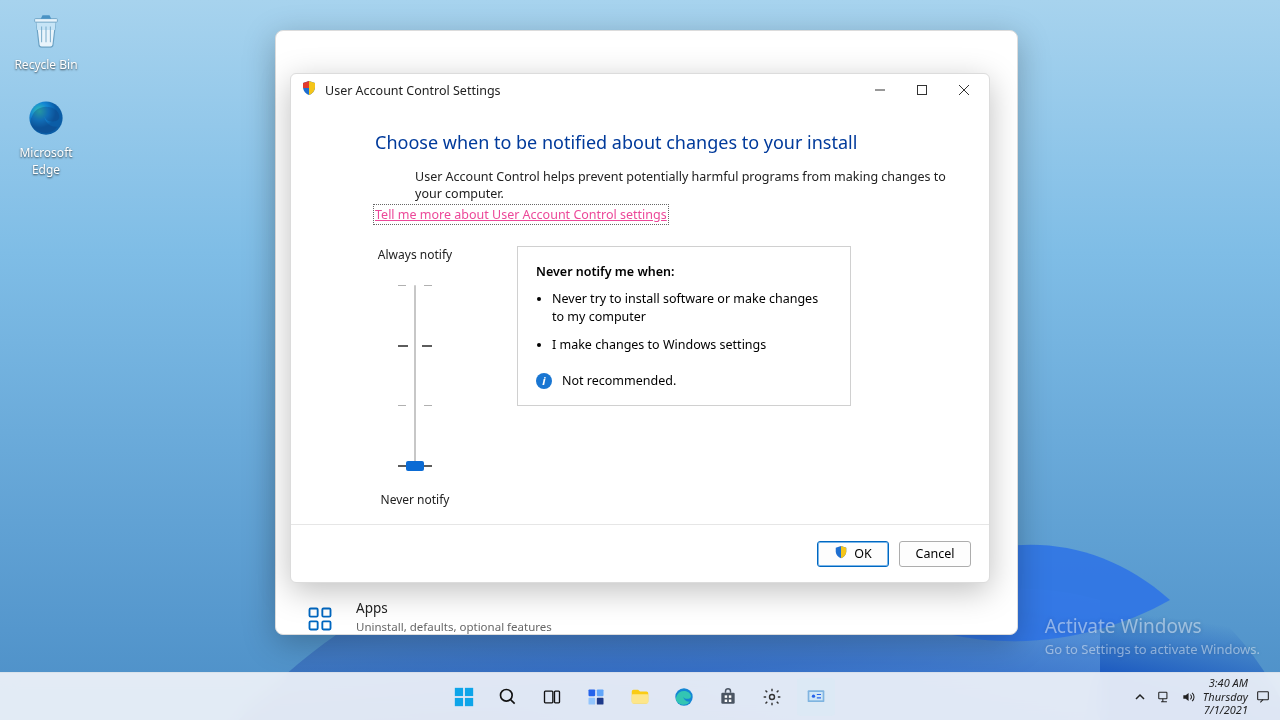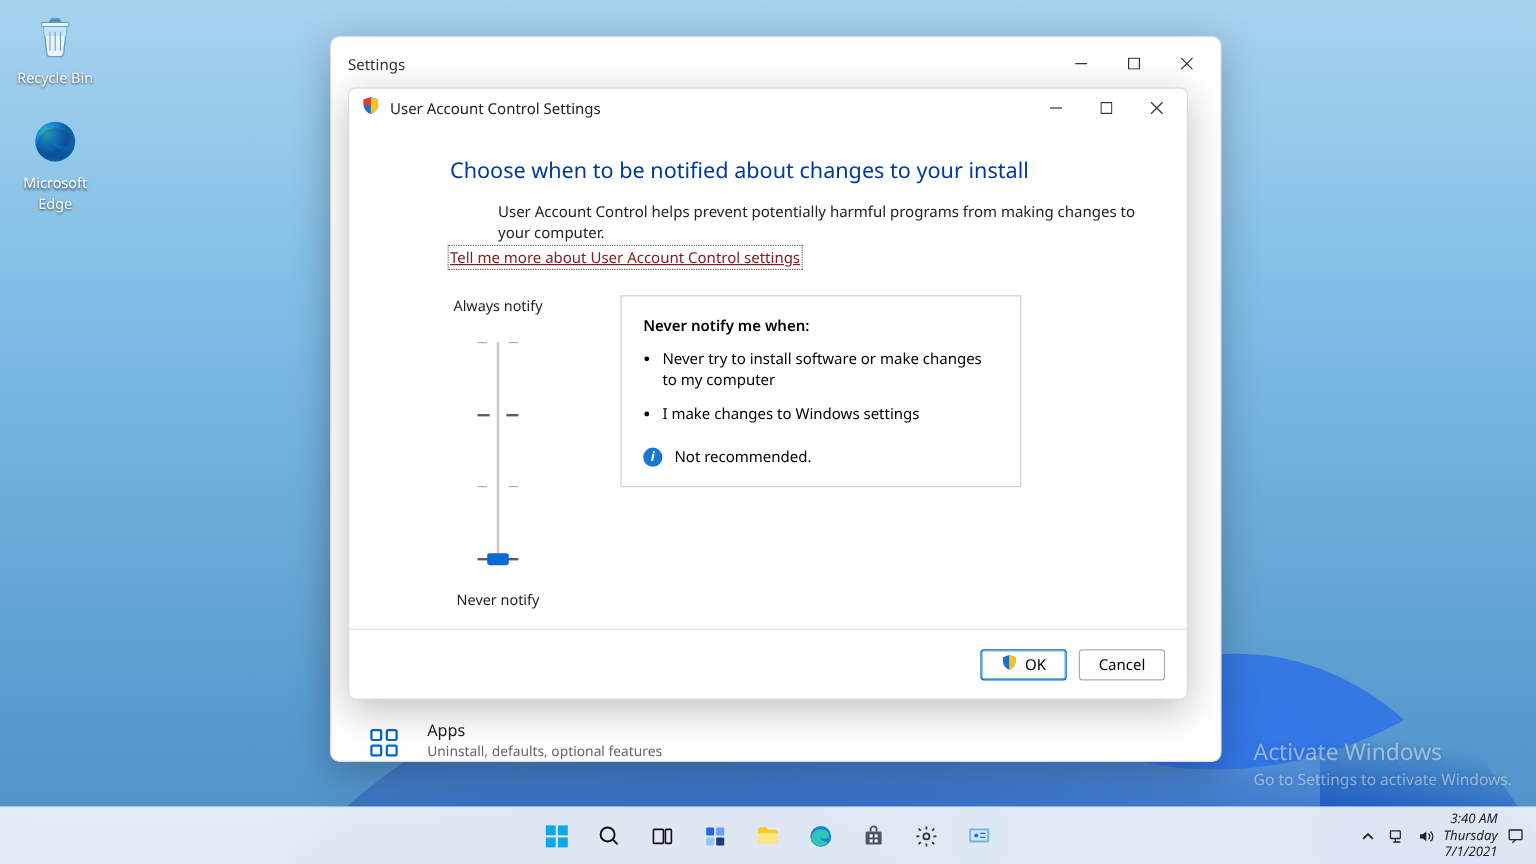--- a/index.html
+++ b/index.html
@@ -49,21 +49,21 @@
   
   .uac-window { position:absolute; left:290px; top:73px; width:700px; height:510px; background:#fff;
                 border:1px solid #dcdcdc; border-radius:6px; box-shadow:var(--shadow);
                 display:flex; flex-direction:column;}
   .uac-window .titlebar { height:34px; display:flex; align-items:center; padding:0 4px 0 10px; gap:8px;}
   .uac-window .titlebar .title { font-size:12.5px; color:#222;}
   .uac-window .win-controls .win-btn { width:42px; height:28px;}
   .uac-content { flex:1; padding:8px 36px 0 84px; }
   .uac-heading { font-size:18px; color:#003a9b; margin:16px 0 14px;}
   .uac-desc { font-size:12.5px; color:#222;margin-left:40px;}
-  .uac-link { font-size:12.5px; color:#7f1d1d; outline:1px dotted #666; outline-offset:1px; display:inline-block;}
+  .uac-link { font-size:12.5px; color:#ec4899; outline:1px dotted #666; outline-offset:1px; display:inline-block;}
 
   .slider-area { display:flex; gap:62px; margin-top:22px;}
   .slider-col { width:80px; display:flex; flex-direction:column; align-items:center;}
   .slider-label { font-size:12px; color:#222; margin-bottom:16px; white-space:nowrap;}
   .slider-track { position:relative; width:26px; height:196px; margin:0 auto; }
   .rail { position:absolute; left:50%; margin-left:-1px; top:6px; bottom:6px; width:2px;
           background:#c7c7c7; border-radius:2px;}
   .tick { position:absolute; width:10px; height:2px; background:#5c5c5c; }
   .tick.l { left:-4px; } .tick.r { right:-4px; }
   .tick.minor { background:#b0b0b0; width:8px; height:1px;}
@@ -133,40 +133,20 @@
           </radialGradient>
         </defs>
         <circle cx="24" cy="24" r="19" fill="url(#eg)"></circle>
         <path d="M8 22c3-9 13-13 22-10 7 2.4 10 8 9 12-1 3-4 4-8 4-8 0-9-5-9-8 0 8 6 15 15 14-4 6-12 9-20 6C8 37 4 29 8 22z" fill="#0d3f7e" opacity=".35"></path>
       </svg>
   </div>
   <div>Microsoft Edge</div>
 </div>
 
 <div class="settings-window">
-  <div class="titlebar">
-    <span class="title">Settings</span>
-    <div class="win-controls">
-      <div class="win-btn">
-          <svg width="10" height="10">
-            <path d="M0 5h10" stroke="#333"></path>
-          </svg>
-        </div>
-      <div class="win-btn">
-          <svg width="10" height="10">
-            <rect x=".5" y=".5" width="9" height="9" fill="none" stroke="#333"></rect>
-          </svg>
-        </div>
-      <div class="win-btn close">
-          <svg width="10" height="10">
-            <path d="M0 0l10 10M10 0L0 10" stroke="#333"></path>
-          </svg>
-        </div>
-    </div>
-  </div>
   <div class="settings-body">
     <div class="settings-card">
       <div class="ci">
           <svg width="28" height="28" viewBox="0 0 24 24" fill="none" stroke="#0067c0" stroke-width="1.6">
             <rect x="3" y="3" width="7" height="7" rx="1"></rect>
             <rect x="14" y="3" width="7" height="7" rx="1"></rect>
             <rect x="3" y="14" width="7" height="7" rx="1"></rect>
             <rect x="14" y="14" width="7" height="7" rx="1"></rect>
           </svg>
         </div>

